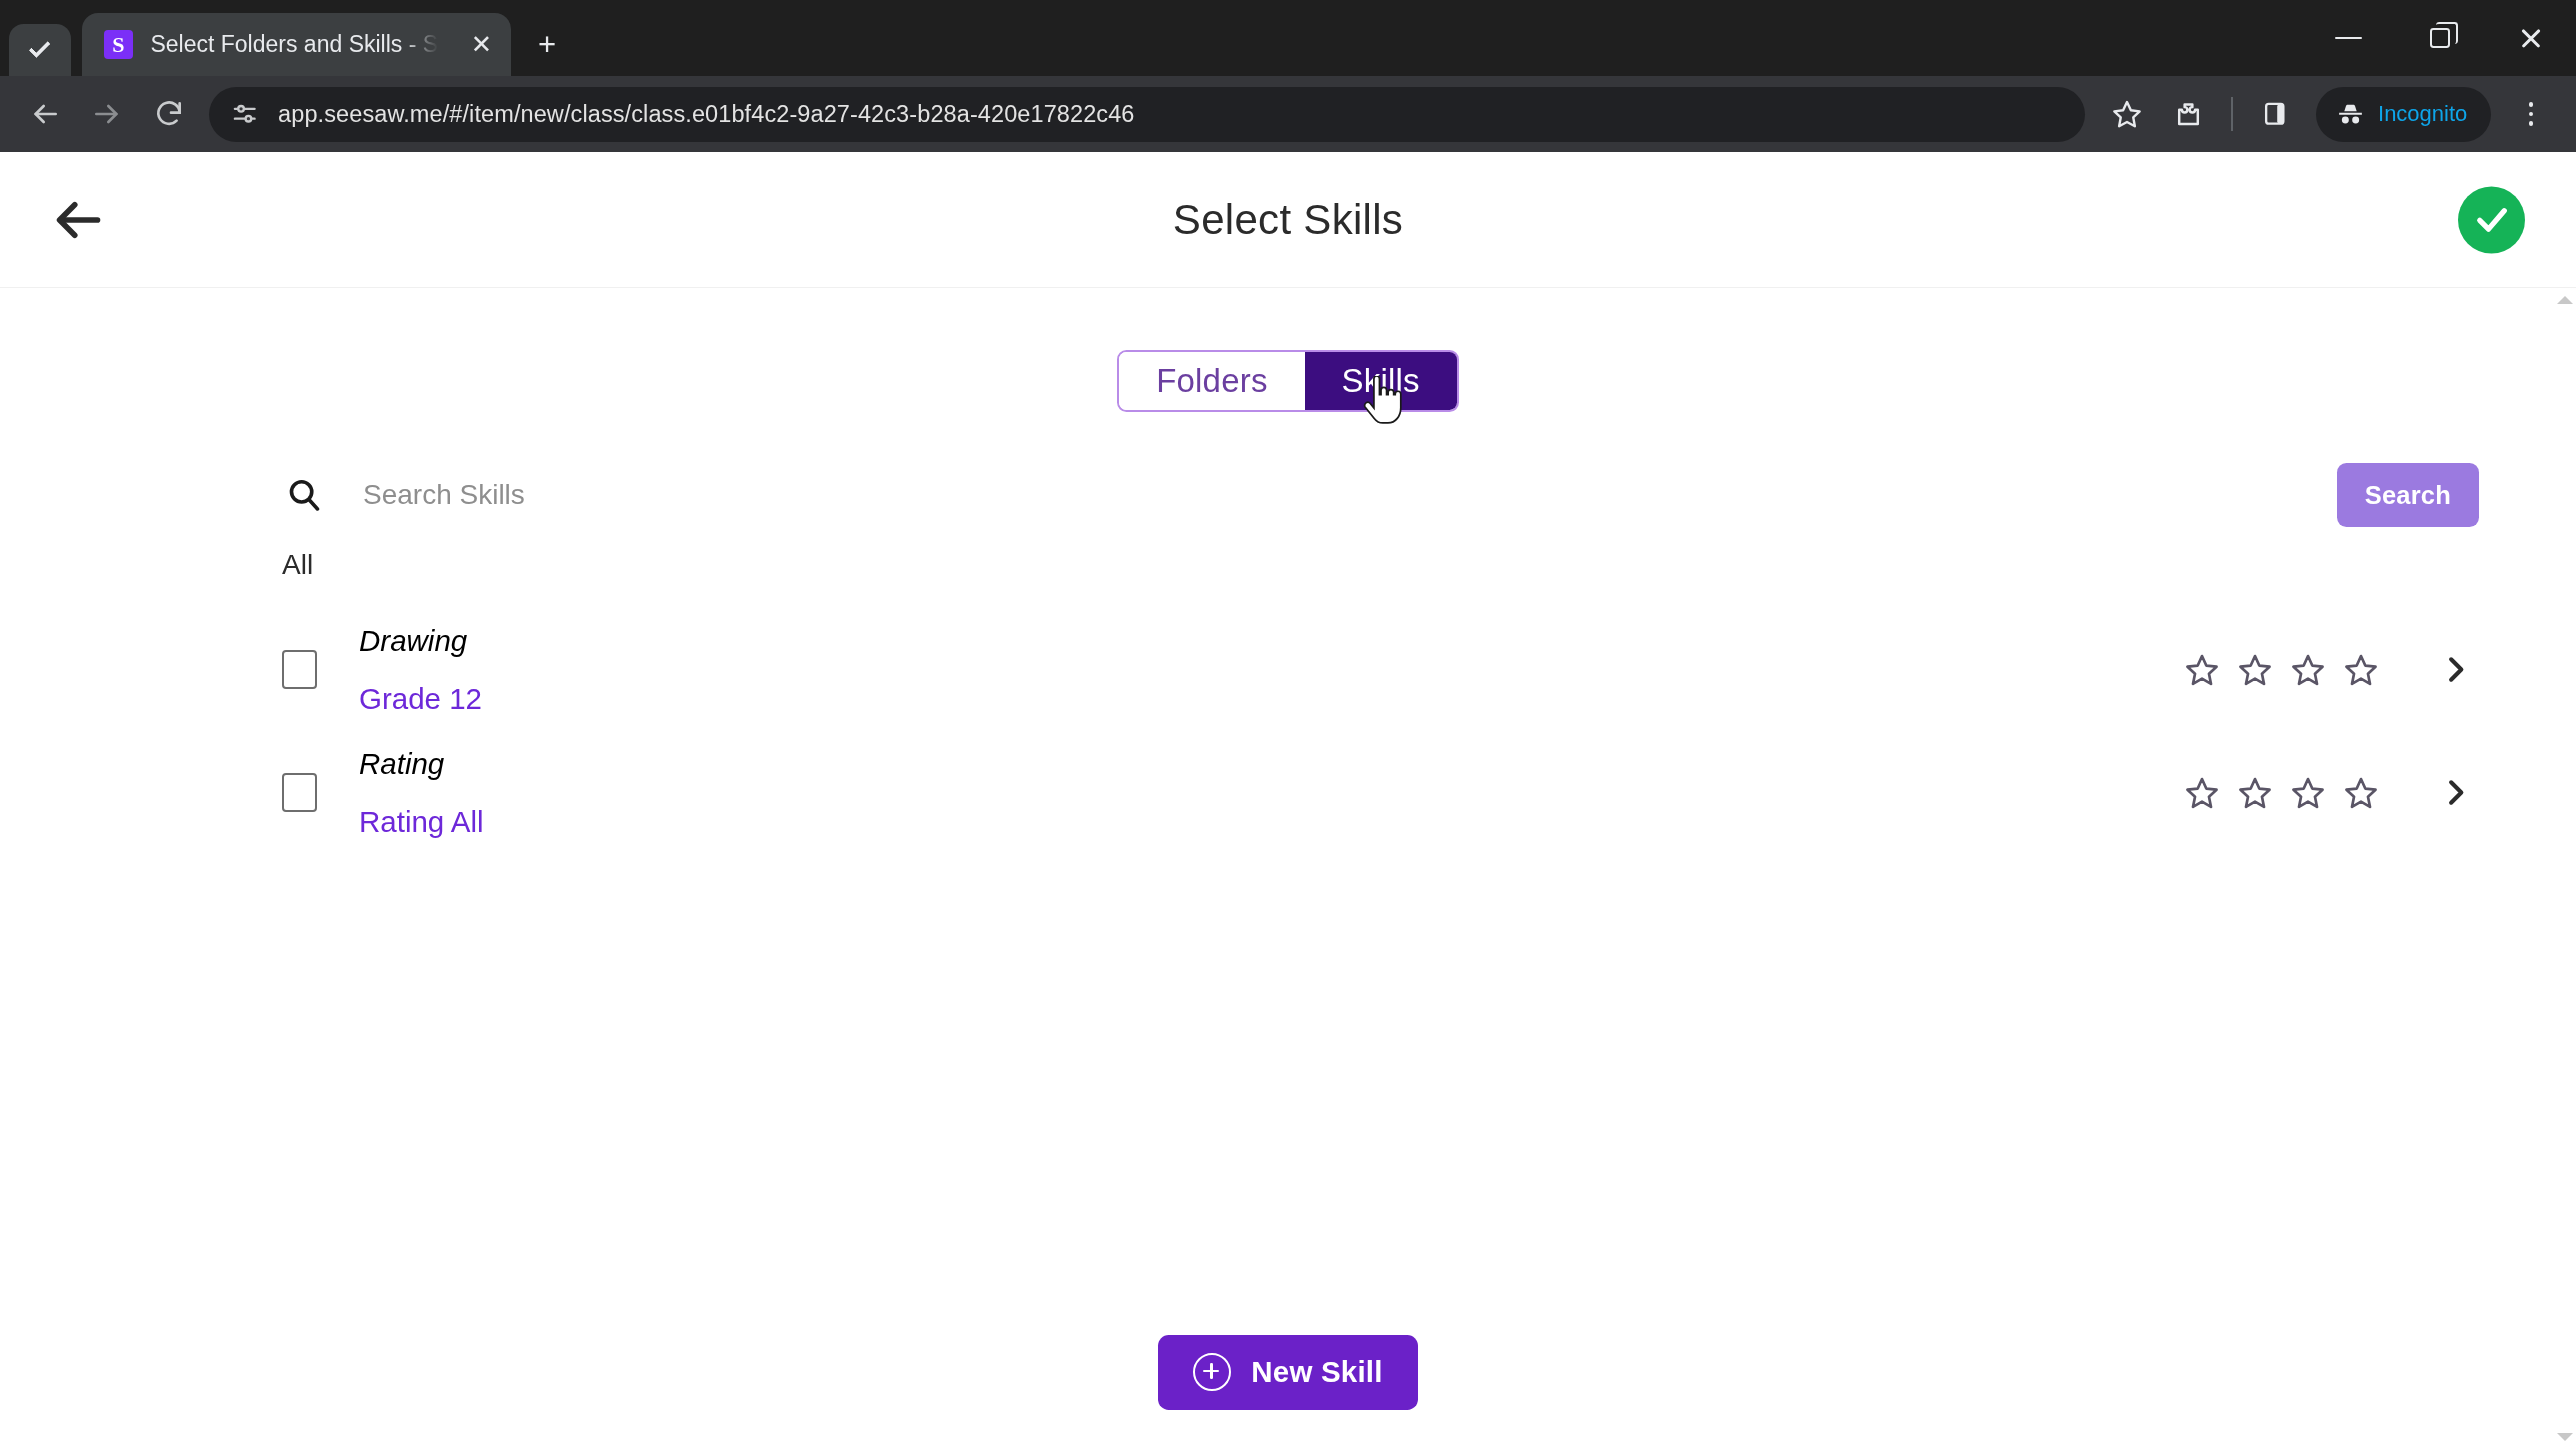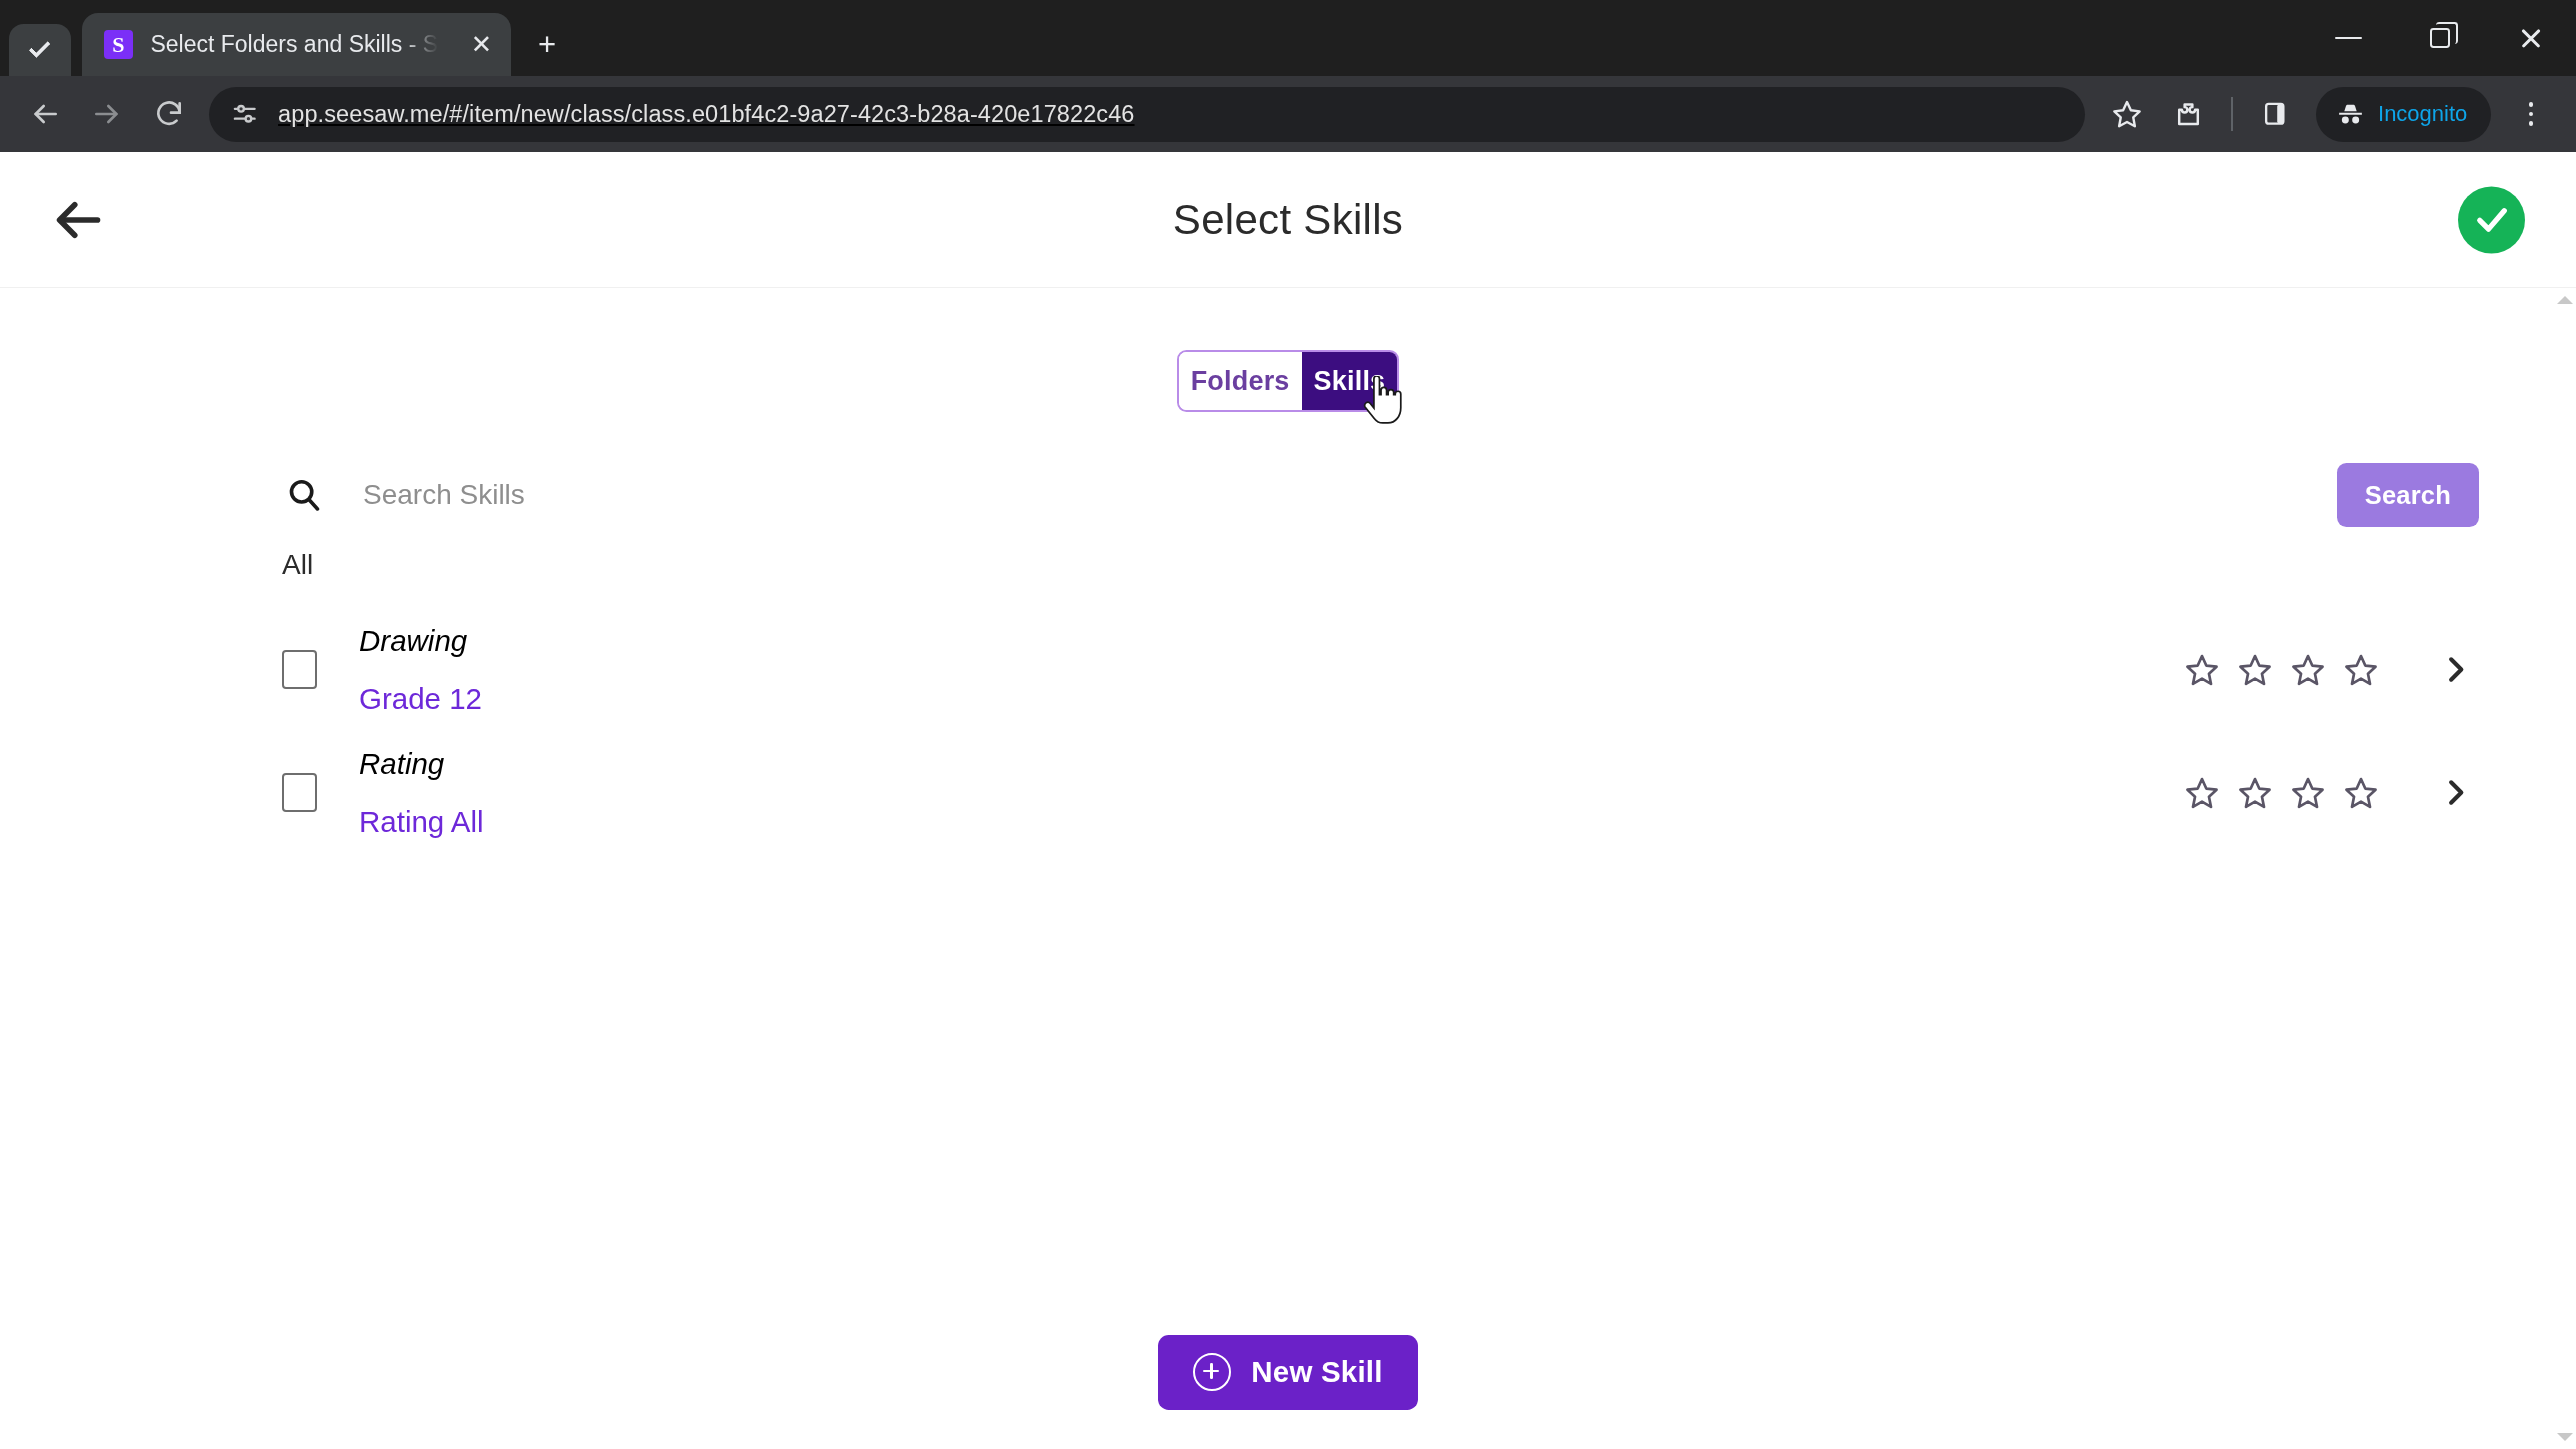--- a/index.html
+++ b/index.html
@@ -115,21 +115,20 @@
   .nav-btn svg { display: block; }
   .omnibox {
     flex: 1;
     height: 55px;
     background: #202124;
     border-radius: 28px;
     display: flex; align-items: center;
     padding: 0 20px;
     margin: 0 9.4px 0 6.7px;
     gap: 17.4px;
-    text-decoration: underline;
   }
   .omni-icon {
     width: 32px; height: 32px;
     display: flex; align-items: center; justify-content: center;
   }
   .omni-url {
     color: #e3e3e3; font-size: 23.5px;
     white-space: nowrap; overflow: hidden;
     letter-spacing: 0.1px;
   }
@@ -204,22 +203,22 @@
   .segmented {
     display: flex;
     border: 2px solid #b98ce8;
     border-radius: 9.4px;
     overflow: hidden;
     position: relative;
     height: 62px;
   }
   .seg {
     display: flex; align-items: center; justify-content: center;
-    font-size: 27px; font-weight: 700;
-    padding: 0 12px;
+    font-size: 33px; font-weight: 400;
+    padding: 0 37px;
     letter-spacing: 0.2px;
   }
   .seg-off { background: #ffffff; color: #6b3fa0; }
   .seg-on  { background: #3c0d80; color: #ffffff; }
 
   .cursor-hand {
     position: absolute;
     left: 1359px; top: 376px;
     width: 43px; height: 52px;
     pointer-events: none;

